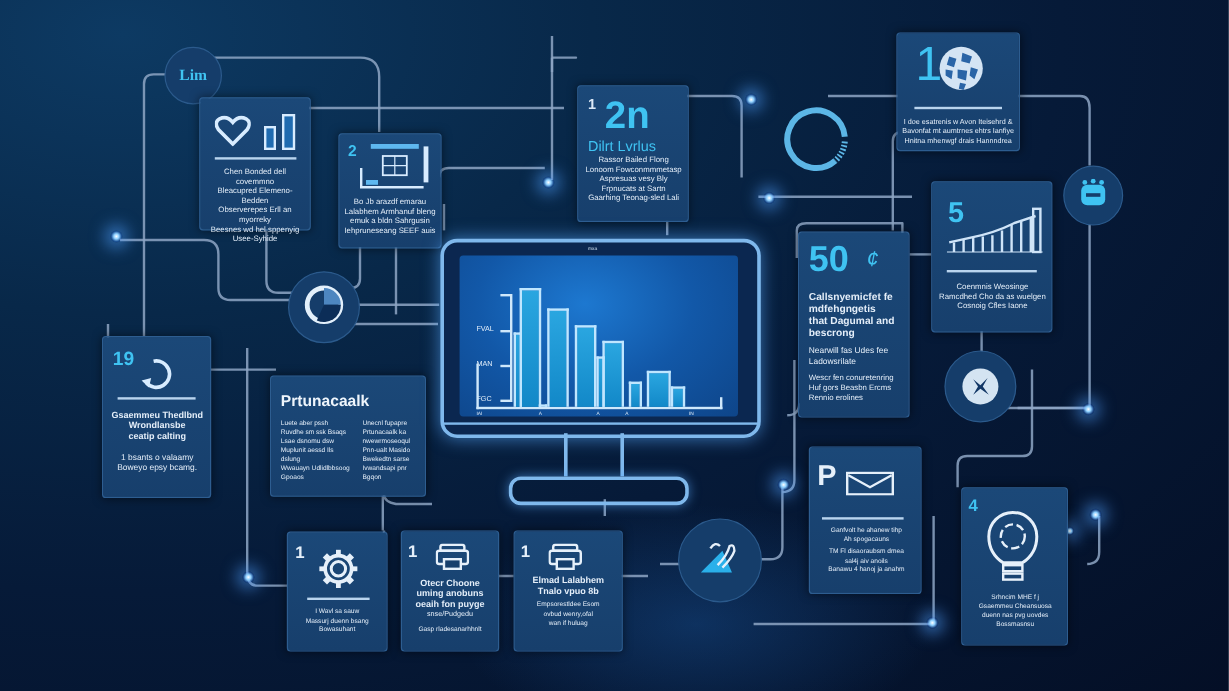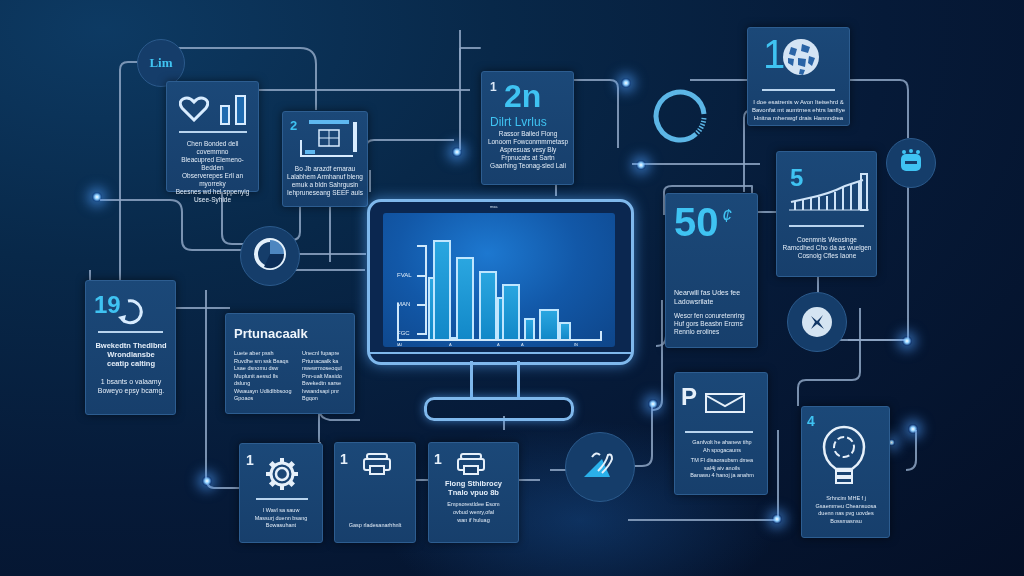--- a/index.html
+++ b/index.html
@@ -224,52 +224,58 @@
   </span>
   <div class="rule" style="left:12px;top:73px;width:75px;"></div>
   <div class="txt" style="left:4px;top:84px;width:92px;">
     <div>Coenmnis  Weosinge</div>
       <div>Ramcdhed  Cho  da  as  wuelgen</div>
       <div>Cosnoig  Cfles  Iaone</div>
   </div>
 </div>
 
 <div class="card" style="left:665px;top:193px;width:91px;height:153px;">
-  <span class="num" style="left:8px;top:6px;font-size:40px;">50</span>
+  <span class="num" style="left:8px;top:6px;font-size:30px;">50</span>
   <span class="num" style="left:56px;top:12px;font-size:18px;font-style:italic;font-weight:normal;">¢</span>
+  <div class="txt left" style="left:8px;top:48px;width:82px;font-size:8.5px;line-height:10px;font-weight:bold;">
+    <div>Callsnyemicfet  fe</div>
+      <div>mdfehgngetis</div>
+      <div>that  Dagumal  and</div>
+      <div>bescrong</div>
+  </div>
   <div class="txt left" style="left:8px;top:94px;width:82px;font-size:7px;line-height:9px;">
     <div>Nearwill  fas  Udes  fee</div>
       <div>Ladowsrilate</div>
   </div>
   <div class="txt left" style="left:8px;top:118px;width:82px;">
     <div>Wescr  fen  conuretenring</div>
       <div>Huf  gors  Beasbn  Ercms</div>
       <div>Rennio  erolines</div>
   </div>
 </div>
 
 <div class="circle" style="left:787px;top:292px;width:58px;height:58px;">
   <span style="width:30px;height:30px;border-radius:50%;background:#d4e4f2;display:flex;align-items:center;justify-content:center;">
     <svg width="18" height="18" viewBox="0 0 18 18">
         <path d="M3 3 L9 8 L15 2 L11 9 L16 16 L9 11 L3 16 L7 9 Z" fill="#123766"></path>
       </svg>
   </span>
 </div>
 
 <div class="card" style="left:85px;top:280px;width:89px;height:133px;">
-  <span class="num" style="left:8px;top:10px;font-size:24px;">19</span>
+  <span class="num" style="left:8px;top:10px;font-size:16px;">19</span>
   <span style="position:absolute;left:30px;top:16px;">
     <svg width="30" height="28" viewBox="0 0 30 28">
         <path d="M12 4 A11 11 0 1 1 6 22" fill="none" stroke="#d8ecff" stroke-width="3"></path>
         <path d="M2 20 L10 18 L8 26 Z" fill="#d8ecff"></path>
       </svg>
   </span>
   <div class="rule" style="left:12px;top:50px;width:65px;"></div>
   <div class="txt" style="left:4px;top:60px;width:82px;font-size:7.5px;line-height:9px;font-weight:bold;">
-    <div>Bwekedtn  Thedlbnd</div>
+    <div>Gsaemmeu  Thedlbnd</div>
       <div>Wrondlansbe</div>
       <div>ceatip  calting</div>
   </div>
   <div class="txt" style="left:4px;top:96px;width:82px;font-size:7px;line-height:9px;">
     <div>1  bsants  o  valaamy</div>
       <div>Boweyo  epsy  bcamg.</div>
   </div>
 </div>
 
 <div class="card" style="left:225px;top:313px;width:128px;height:99px;">
@@ -360,36 +366,42 @@
 
 <div class="card" style="left:334px;top:442px;width:80px;height:99px;">
   <span class="num" style="left:5px;top:8px;font-size:14px;color:#e6f0fa;">1</span>
   <span style="position:absolute;left:28px;top:10px;">
     <svg width="28" height="22" viewBox="0 0 28 22">
         <rect x="4" y="1" width="20" height="5" rx="2" fill="none" stroke="#e6f0fa" stroke-width="2"></rect>
         <rect x="1" y="6" width="26" height="11" rx="2" fill="none" stroke="#e6f0fa" stroke-width="2"></rect>
         <rect x="7" y="13" width="14" height="8" fill="#173f6c" stroke="#e6f0fa" stroke-width="2"></rect>
       </svg>
   </span>
+  <div class="txt" style="left:3px;top:38px;width:74px;font-size:7.5px;line-height:9px;font-weight:bold;">
+    <div>Otecr  Choone</div>
+      <div>uming  anobuns</div>
+      <div>oeaih  fon  puyge</div>
+      <div style="font-size:6px;font-weight:normal;">snse/Pudgedu</div>
+  </div>
   <div class="txt" style="left:3px;top:78px;width:74px;font-size:5.5px;">
     <div>Gasp  rladesanarhhnlt</div>
   </div>
 </div>
 
 <div class="card" style="left:428px;top:442px;width:89px;height:99px;">
   <span class="num" style="left:5px;top:8px;font-size:14px;color:#e6f0fa;">1</span>
   <span style="position:absolute;left:28px;top:10px;">
     <svg width="28" height="22" viewBox="0 0 28 22">
         <rect x="4" y="1" width="20" height="5" rx="2" fill="none" stroke="#e6f0fa" stroke-width="2"></rect>
         <rect x="1" y="6" width="26" height="11" rx="2" fill="none" stroke="#e6f0fa" stroke-width="2"></rect>
         <rect x="7" y="13" width="14" height="8" fill="#173f6c" stroke="#e6f0fa" stroke-width="2"></rect>
       </svg>
   </span>
   <div class="txt" style="left:3px;top:36px;width:83px;font-size:7.5px;line-height:9px;font-weight:bold;">
-    <div>Flong  Sthibrocy</div>
+    <div>Elmad  Lalabhem</div>
       <div>Tnalo  vpuo  8b</div>
   </div>
   <div class="txt" style="left:3px;top:57px;width:83px;font-size:5.5px;">
     <div>Empsorestldee  Esom</div>
       <div>ovbud  wenry,ofal</div>
       <div>wan  if  huluag</div>
   </div>
 </div>
 
 <div class="circle" style="left:565px;top:432px;width:68px;height:68px;">

